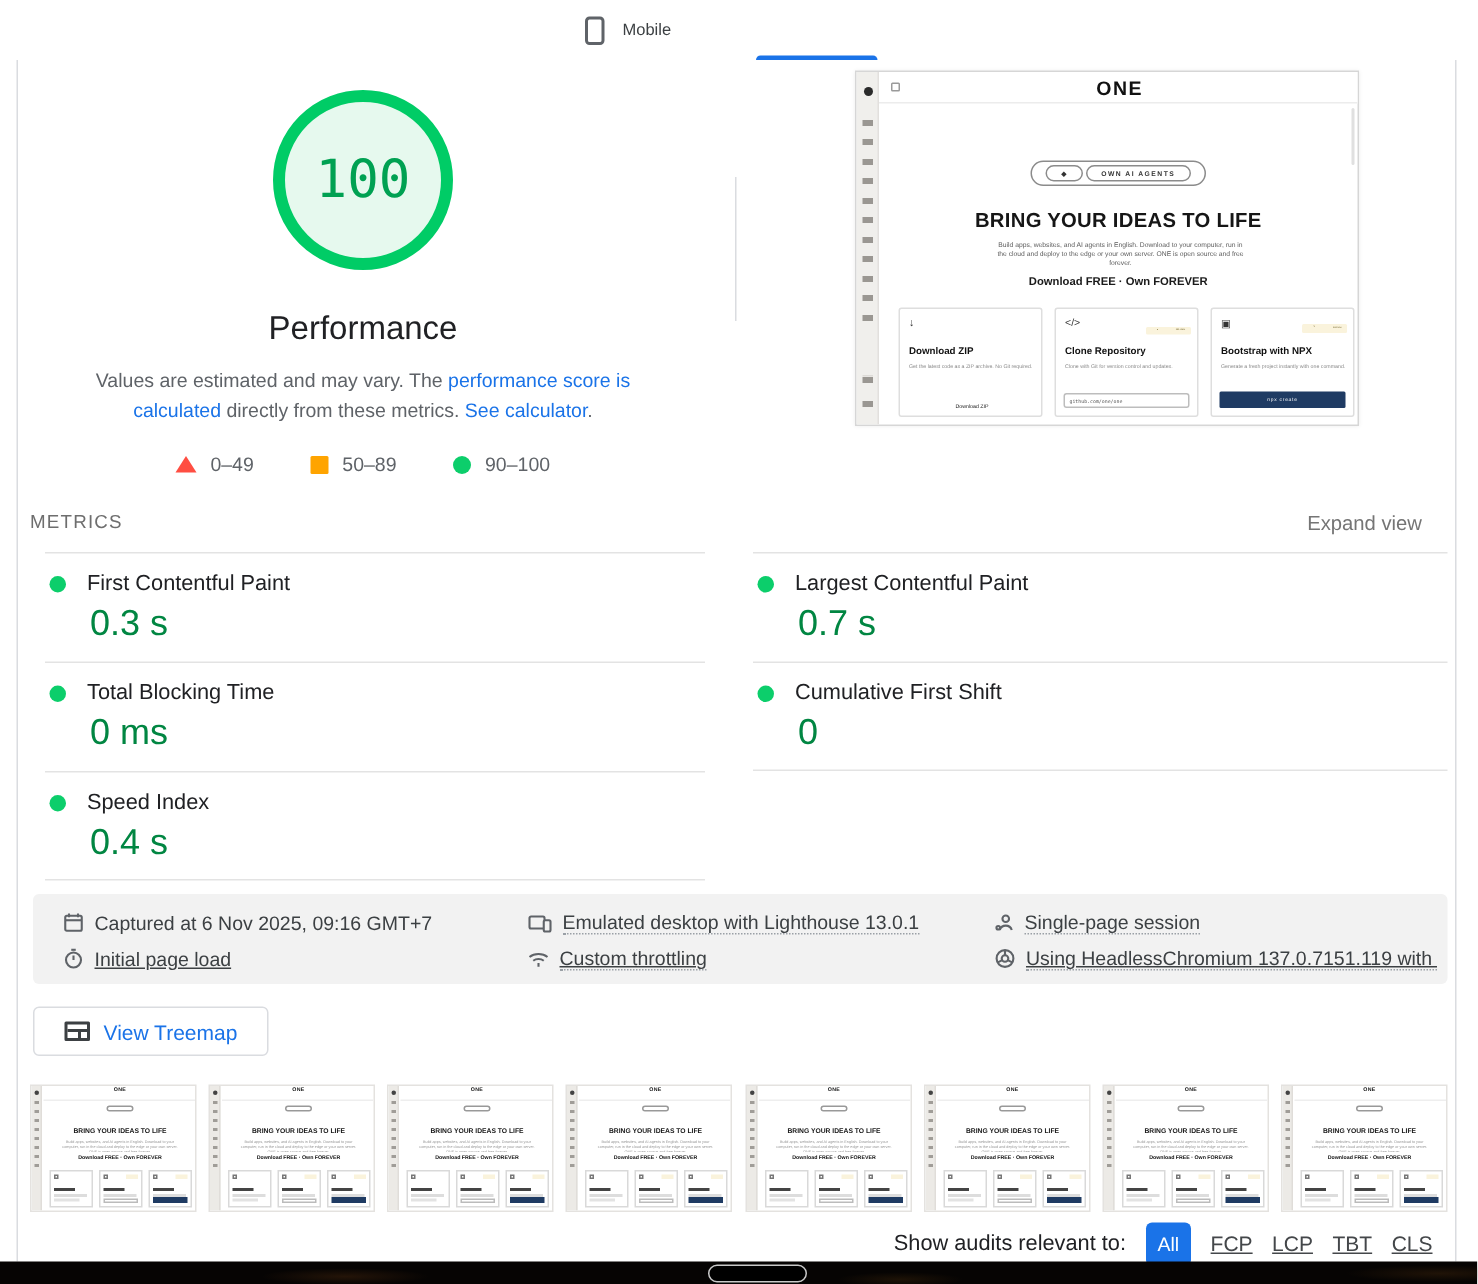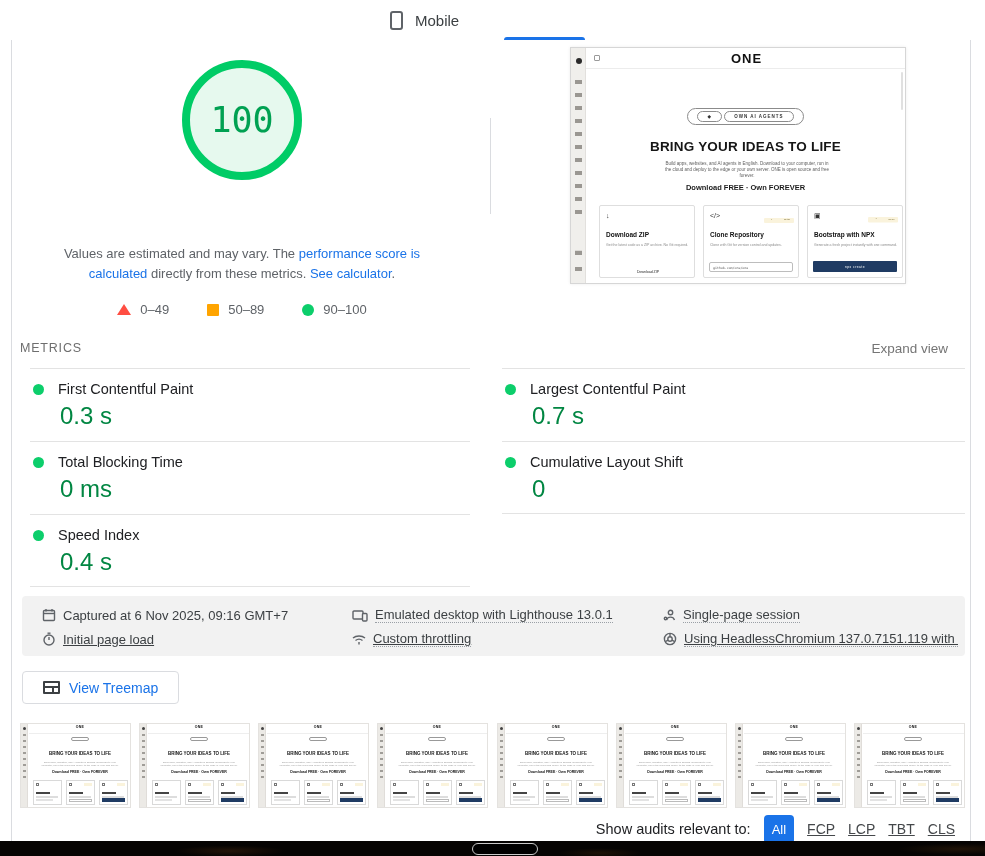--- a/index.html
+++ b/index.html
@@ -4,21 +4,21 @@
 <style>
   html,body { margin:0; padding:0; background:#fff; }
   * { box-sizing:border-box; }
   #app {
     position:relative; width:985px; height:856px; overflow:hidden;
     font-family:"Liberation Sans", sans-serif; color:#202124; background:#fff;
   }
 
   
   .tab { position:absolute; top:0; height:40px; display:flex; align-items:center; gap:12px; cursor:pointer; }
-  .tab-label { font-size:15px; font-weight:500; }
+  .tab-label { font-size:11px; font-weight:500; }
   .tab-mobile { left:390; }
   .tab-mobile .tab-label { color:#3c4043; }
   .tab-desktop .tab-label { color:var(--accent); }
   .phone-icon { width:13px; height:19px; border:2px solid #5f6368; border-radius:3px; }
   .laptop-icon { width:22px; height:16px; position:relative; }
   .laptop-icon .lid { position:absolute; left:2px; top:0; width:18px; height:11px; border:2px solid var(--accent); border-radius:2px; }
   .laptop-icon .base { position:absolute; left:0; bottom:1px; width:22px; height:2.5px; background:var(--accent); border-radius:2px; }
   .tab-underline { position:absolute; left:504px; top:37px; width:81px; height:3px; background:var(--accent); border-radius:3px 3px 0 0; }
 
   
@@ -145,20 +145,21 @@
     <span class="tab-label">Mobile</span>
   </div>
   <div class="tab-underline"></div>
 
   <div class="side-border" style="left:11px;"></div>
   <div class="side-border" style="left:970px;"></div>
 
   <div class="gauge">
     <span class="gauge-score">100</span>
   </div>
+  <div class="gauge-title">Performance</div>
 
   <div class="disclaimer"><span>Values are estimated and may vary. The </span><a>performance score is calculated</a><span> directly from these metrics. </span><a>See calculator</a><span>.</span></div>
 
   <div class="legend-row">
     <span class="legend-item">
       <span class="tri"></span>
       <span>0–49</span>
     </span>
     <span class="legend-item">
       <span class="sq"></span>
@@ -228,21 +229,21 @@
     <span class="m-label">Largest Contentful Paint</span>
     <span class="m-value">0.7 s</span>
   </div>
   <div class="metric-cell" style="left:30px; top:441px; width:440px; height:73px;">
     <span class="m-dot"></span>
     <span class="m-label">Total Blocking Time</span>
     <span class="m-value">0 ms</span>
   </div>
   <div class="metric-cell bb" style="left:502px; top:441px; width:463px; height:73px;">
     <span class="m-dot"></span>
-    <span class="m-label">Cumulative Layout Shift</span>
+    <span class="m-label">Cumulative First Shift</span>
     <span class="m-value">0</span>
   </div>
   <div class="metric-cell bb" style="left:30px; top:514px; width:440px; height:73px;">
     <span class="m-dot"></span>
     <span class="m-label">Speed Index</span>
     <span class="m-value">0.4 s</span>
   </div>
 
   <div class="meta-box">
     <div class="meta-item meta-c1 meta-r1">

